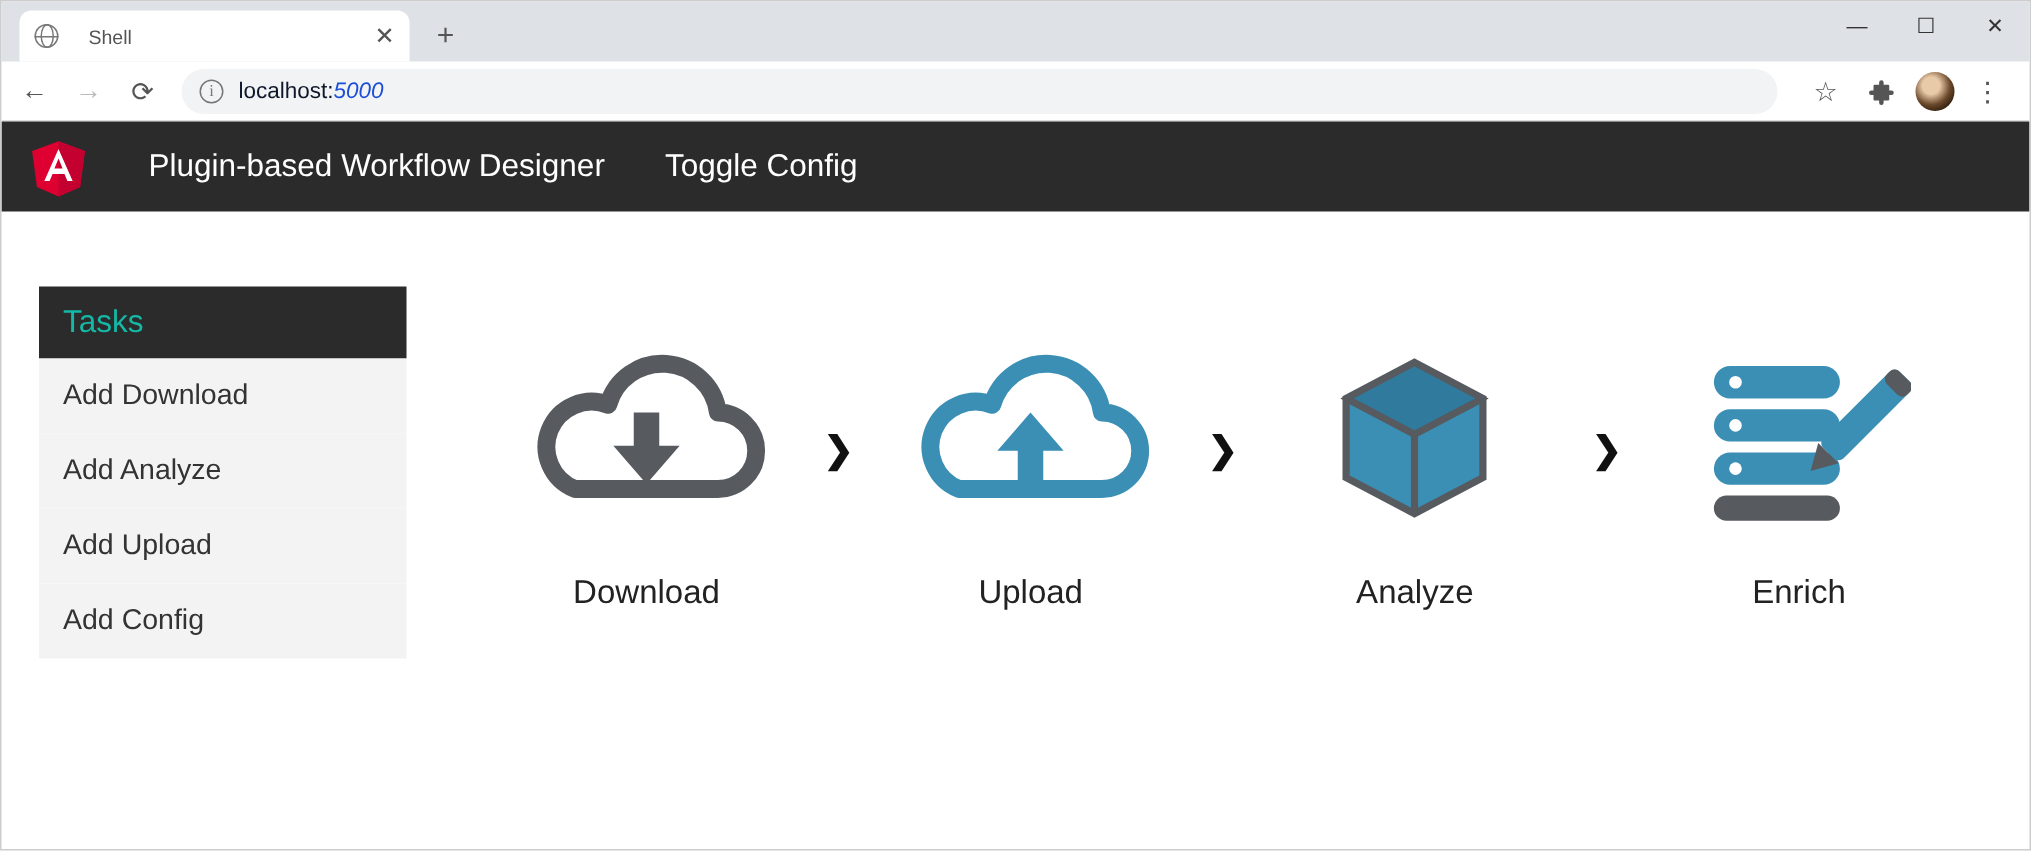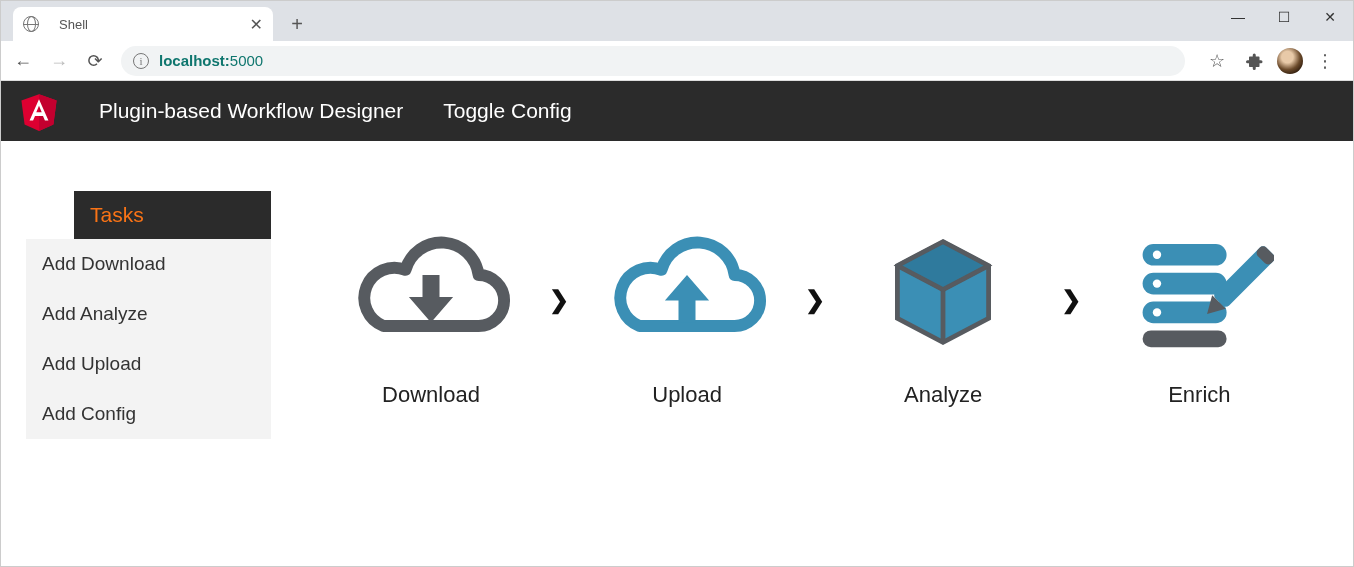--- a/index.html
+++ b/index.html
@@ -115,22 +115,22 @@
   }
   .url-bar .info {
     width: 16px; height: 16px;
     border: 1.5px solid #777;
     border-radius: 50%;
     color: #777;
     display: flex; align-items: center; justify-content: center;
     font-size: 11px;
     font-family: serif;
   }
-  .url-text .host { color: #0f766e; font-weight: bold; }
-  .url-text .port { color: #0f766e; }
+  .url-text .host { color: #0f172a; }
+  .url-text .port { color: #1d4ed8; font-style: italic; }
   .right-controls { display: flex; align-items: center; gap: 6px; padding: 0 6px; }
   .right-controls .icon {
     width: 32px; height: 32px;
     display: flex; align-items: center; justify-content: center;
     color: #555; font-size: 18px;
     cursor: pointer;
   }
   .avatar {
     width: 26px; height: 26px;
     border-radius: 50%;
@@ -160,25 +160,24 @@
   .content {
     display: flex;
     padding: 50px 25px 20px 25px;
     gap: 60px;
   }
   .sidebar {
     width: 245px;
   }
   .sidebar-header {
     background: #2b2b2b;
-    color: #f97316;
+    color: #14b8a6;
     padding: 12px 16px;
     font-size: 21px;
     font-weight: 300;
-    margin-left: 48px;
   }
   .sidebar-item {
     background: #f3f3f3;
     color: #333;
     padding: 14px 16px;
     font-size: 19px;
     font-weight: 300;
     cursor: pointer;
   }
   .workflow {

